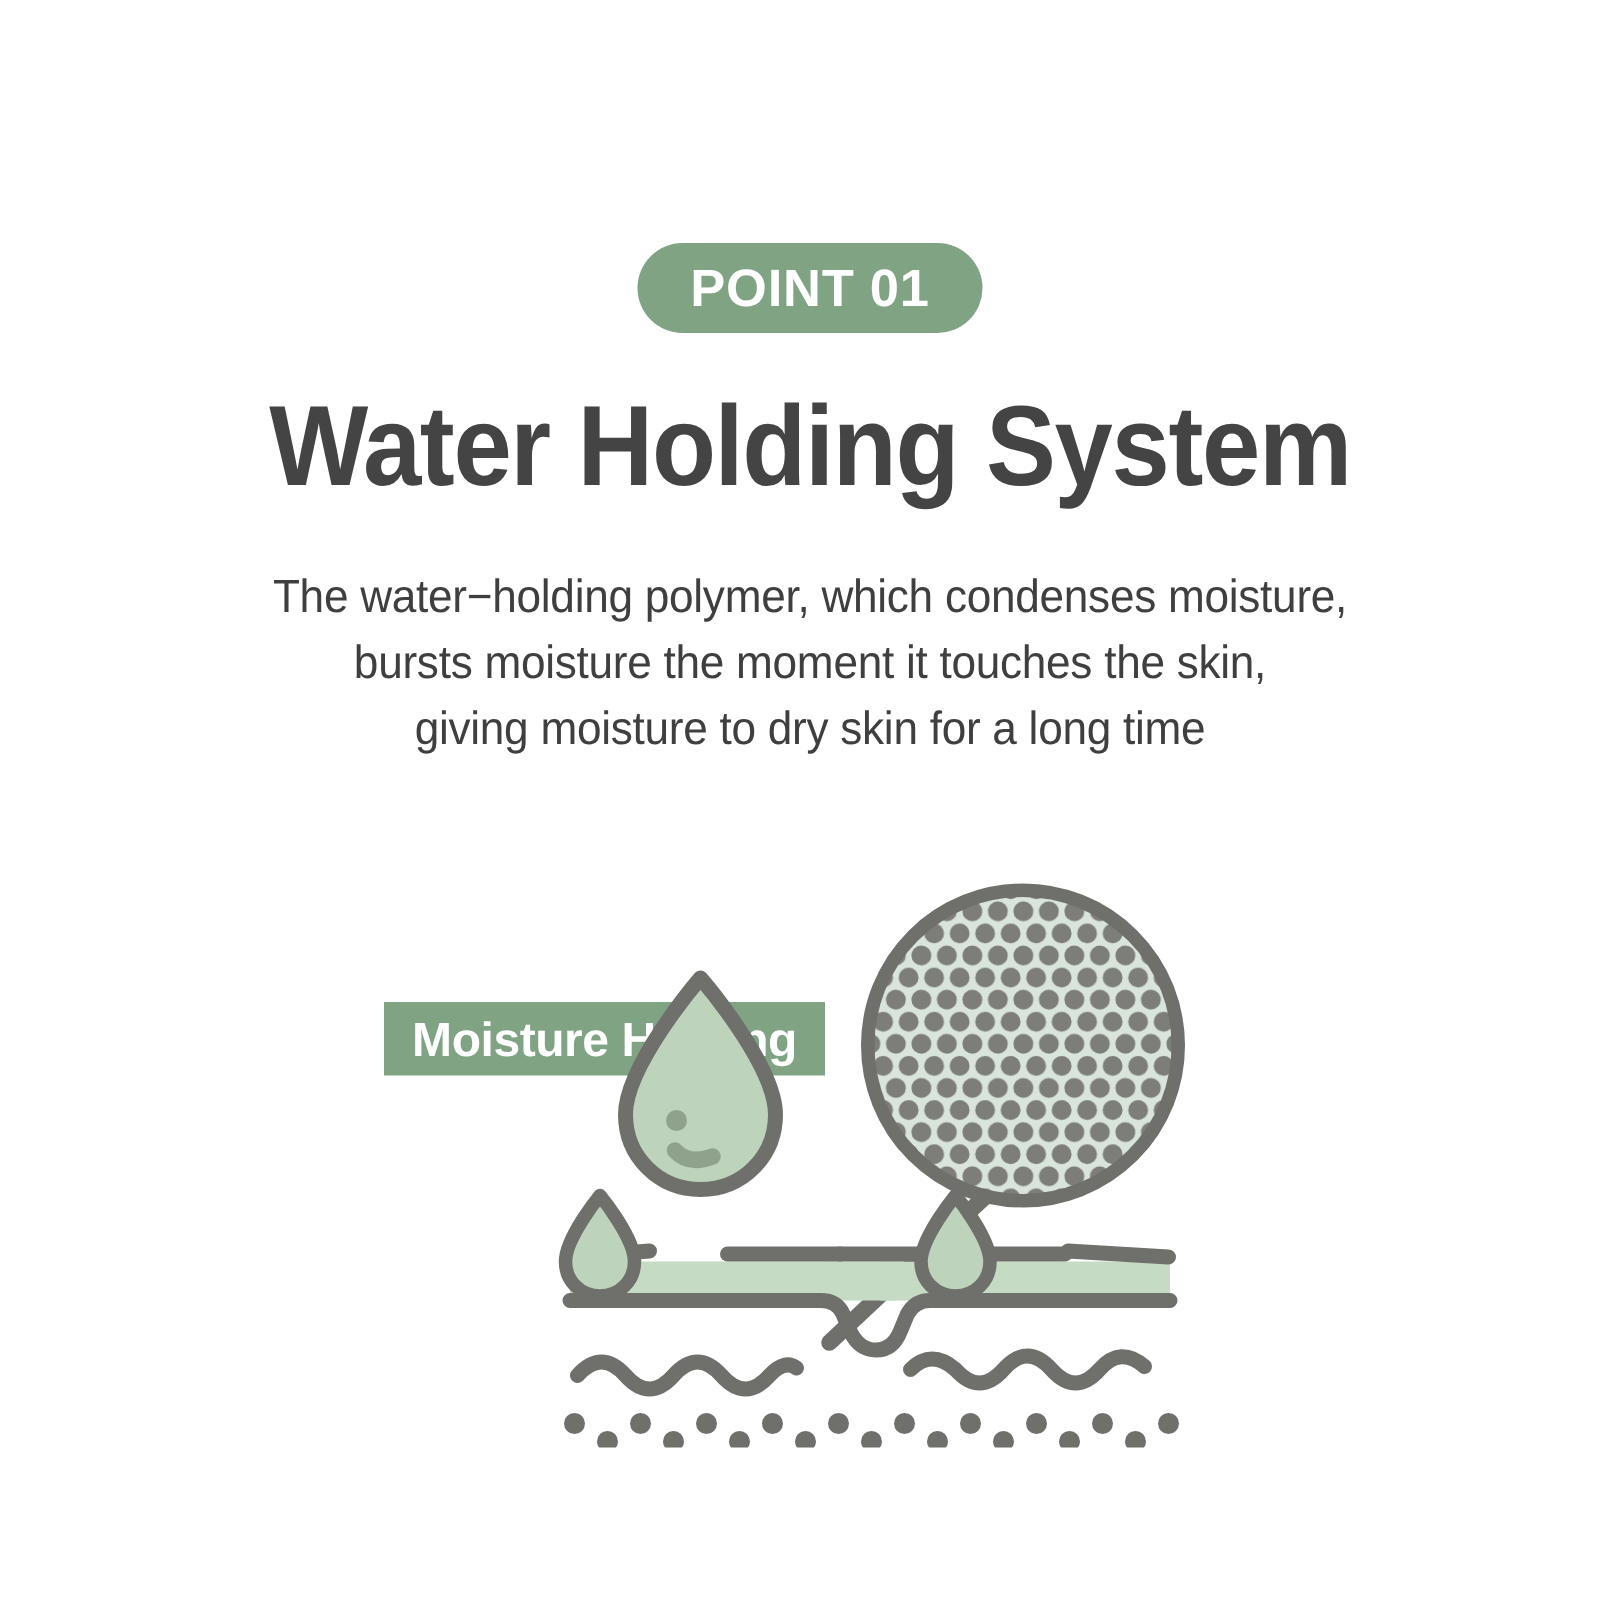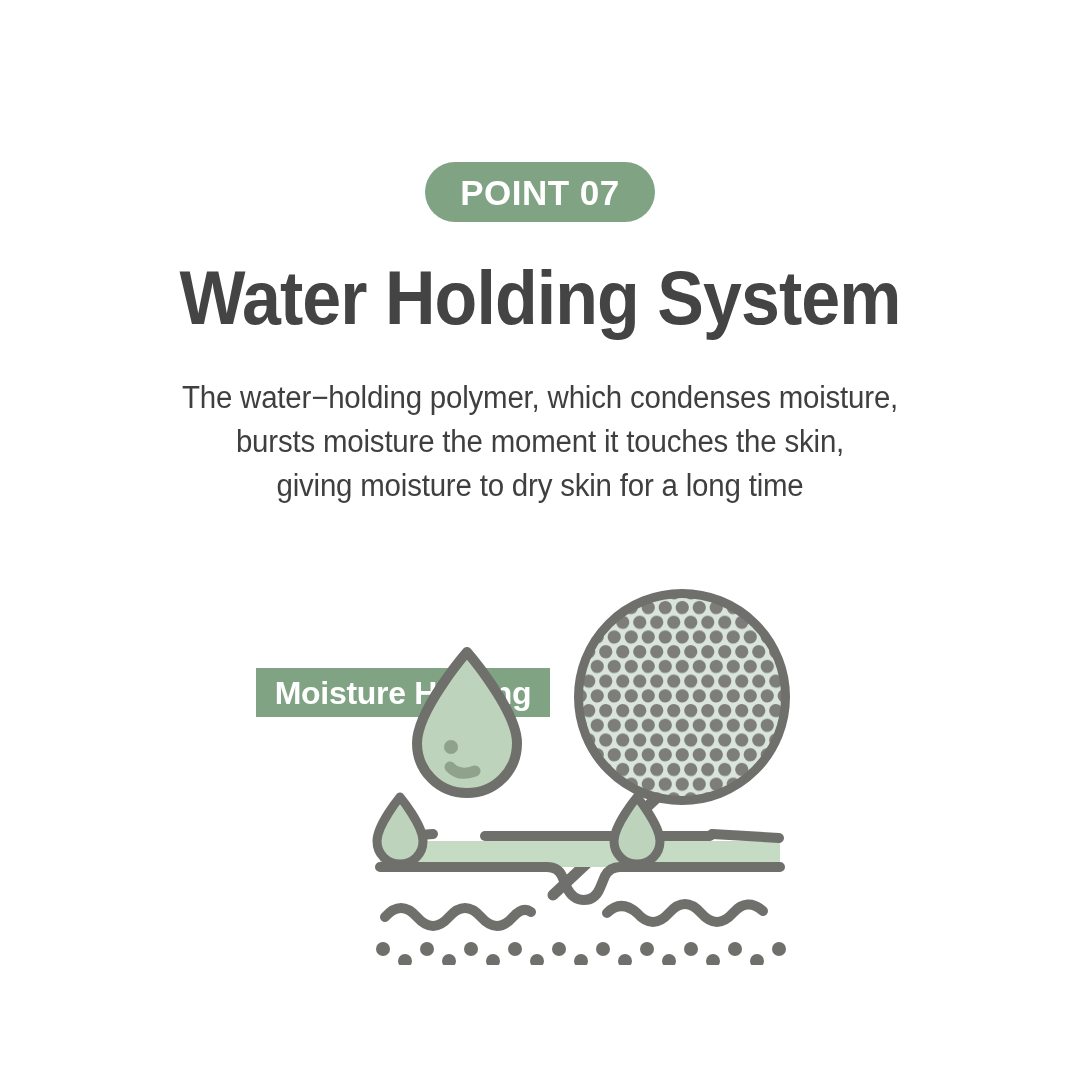--- a/index.html
+++ b/index.html
@@ -112,21 +112,21 @@
     height: 420px;
   }
   .illustration svg { display: block; }
 </style>
 </head>
 <body>
 
 <div class="page">
 
   <div class="point-badge">
-    <span class="point-badge-label">POINT 07</span>
+    <span class="point-badge-label">POINT 01</span>
   </div>
 
   <div class="headline">Water Holding System</div>
 
   <div class="body-copy">
     <span class="line">The water−holding polymer, which condenses moisture,</span>
     <span class="line">bursts moisture the moment it touches the skin,</span>
     <span class="line">giving moisture to dry skin for a long time</span>
   </div>
 

